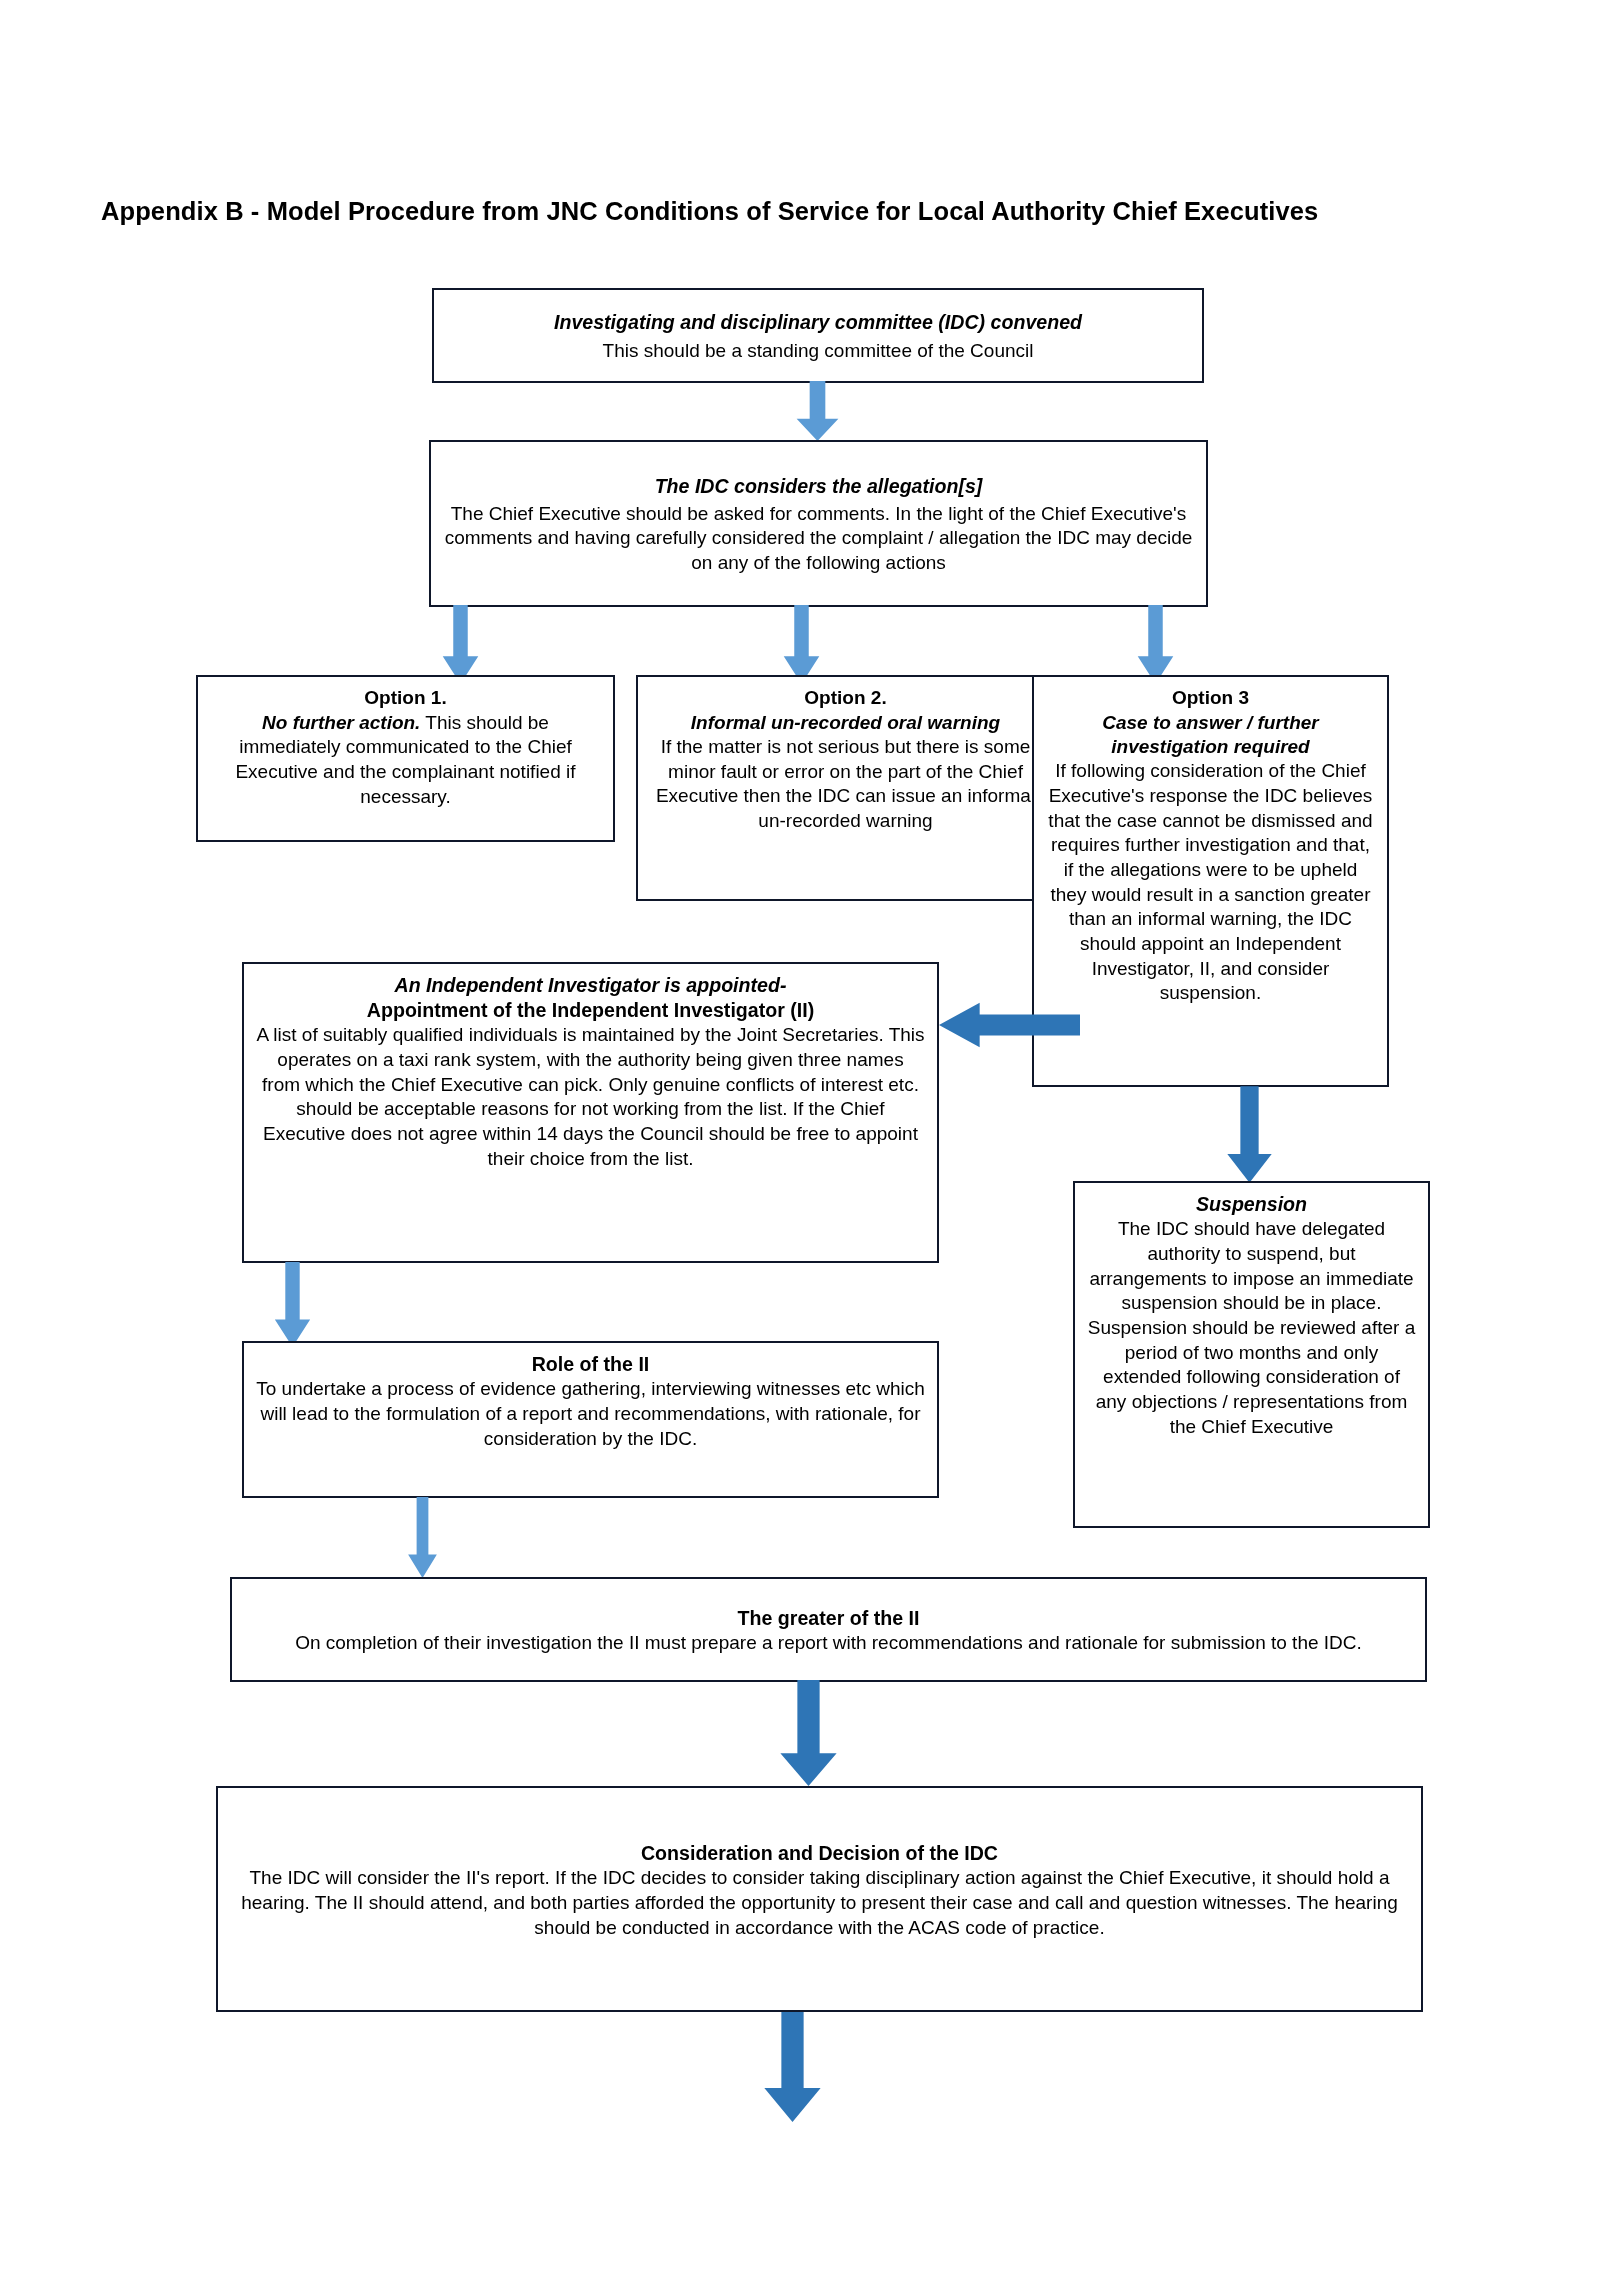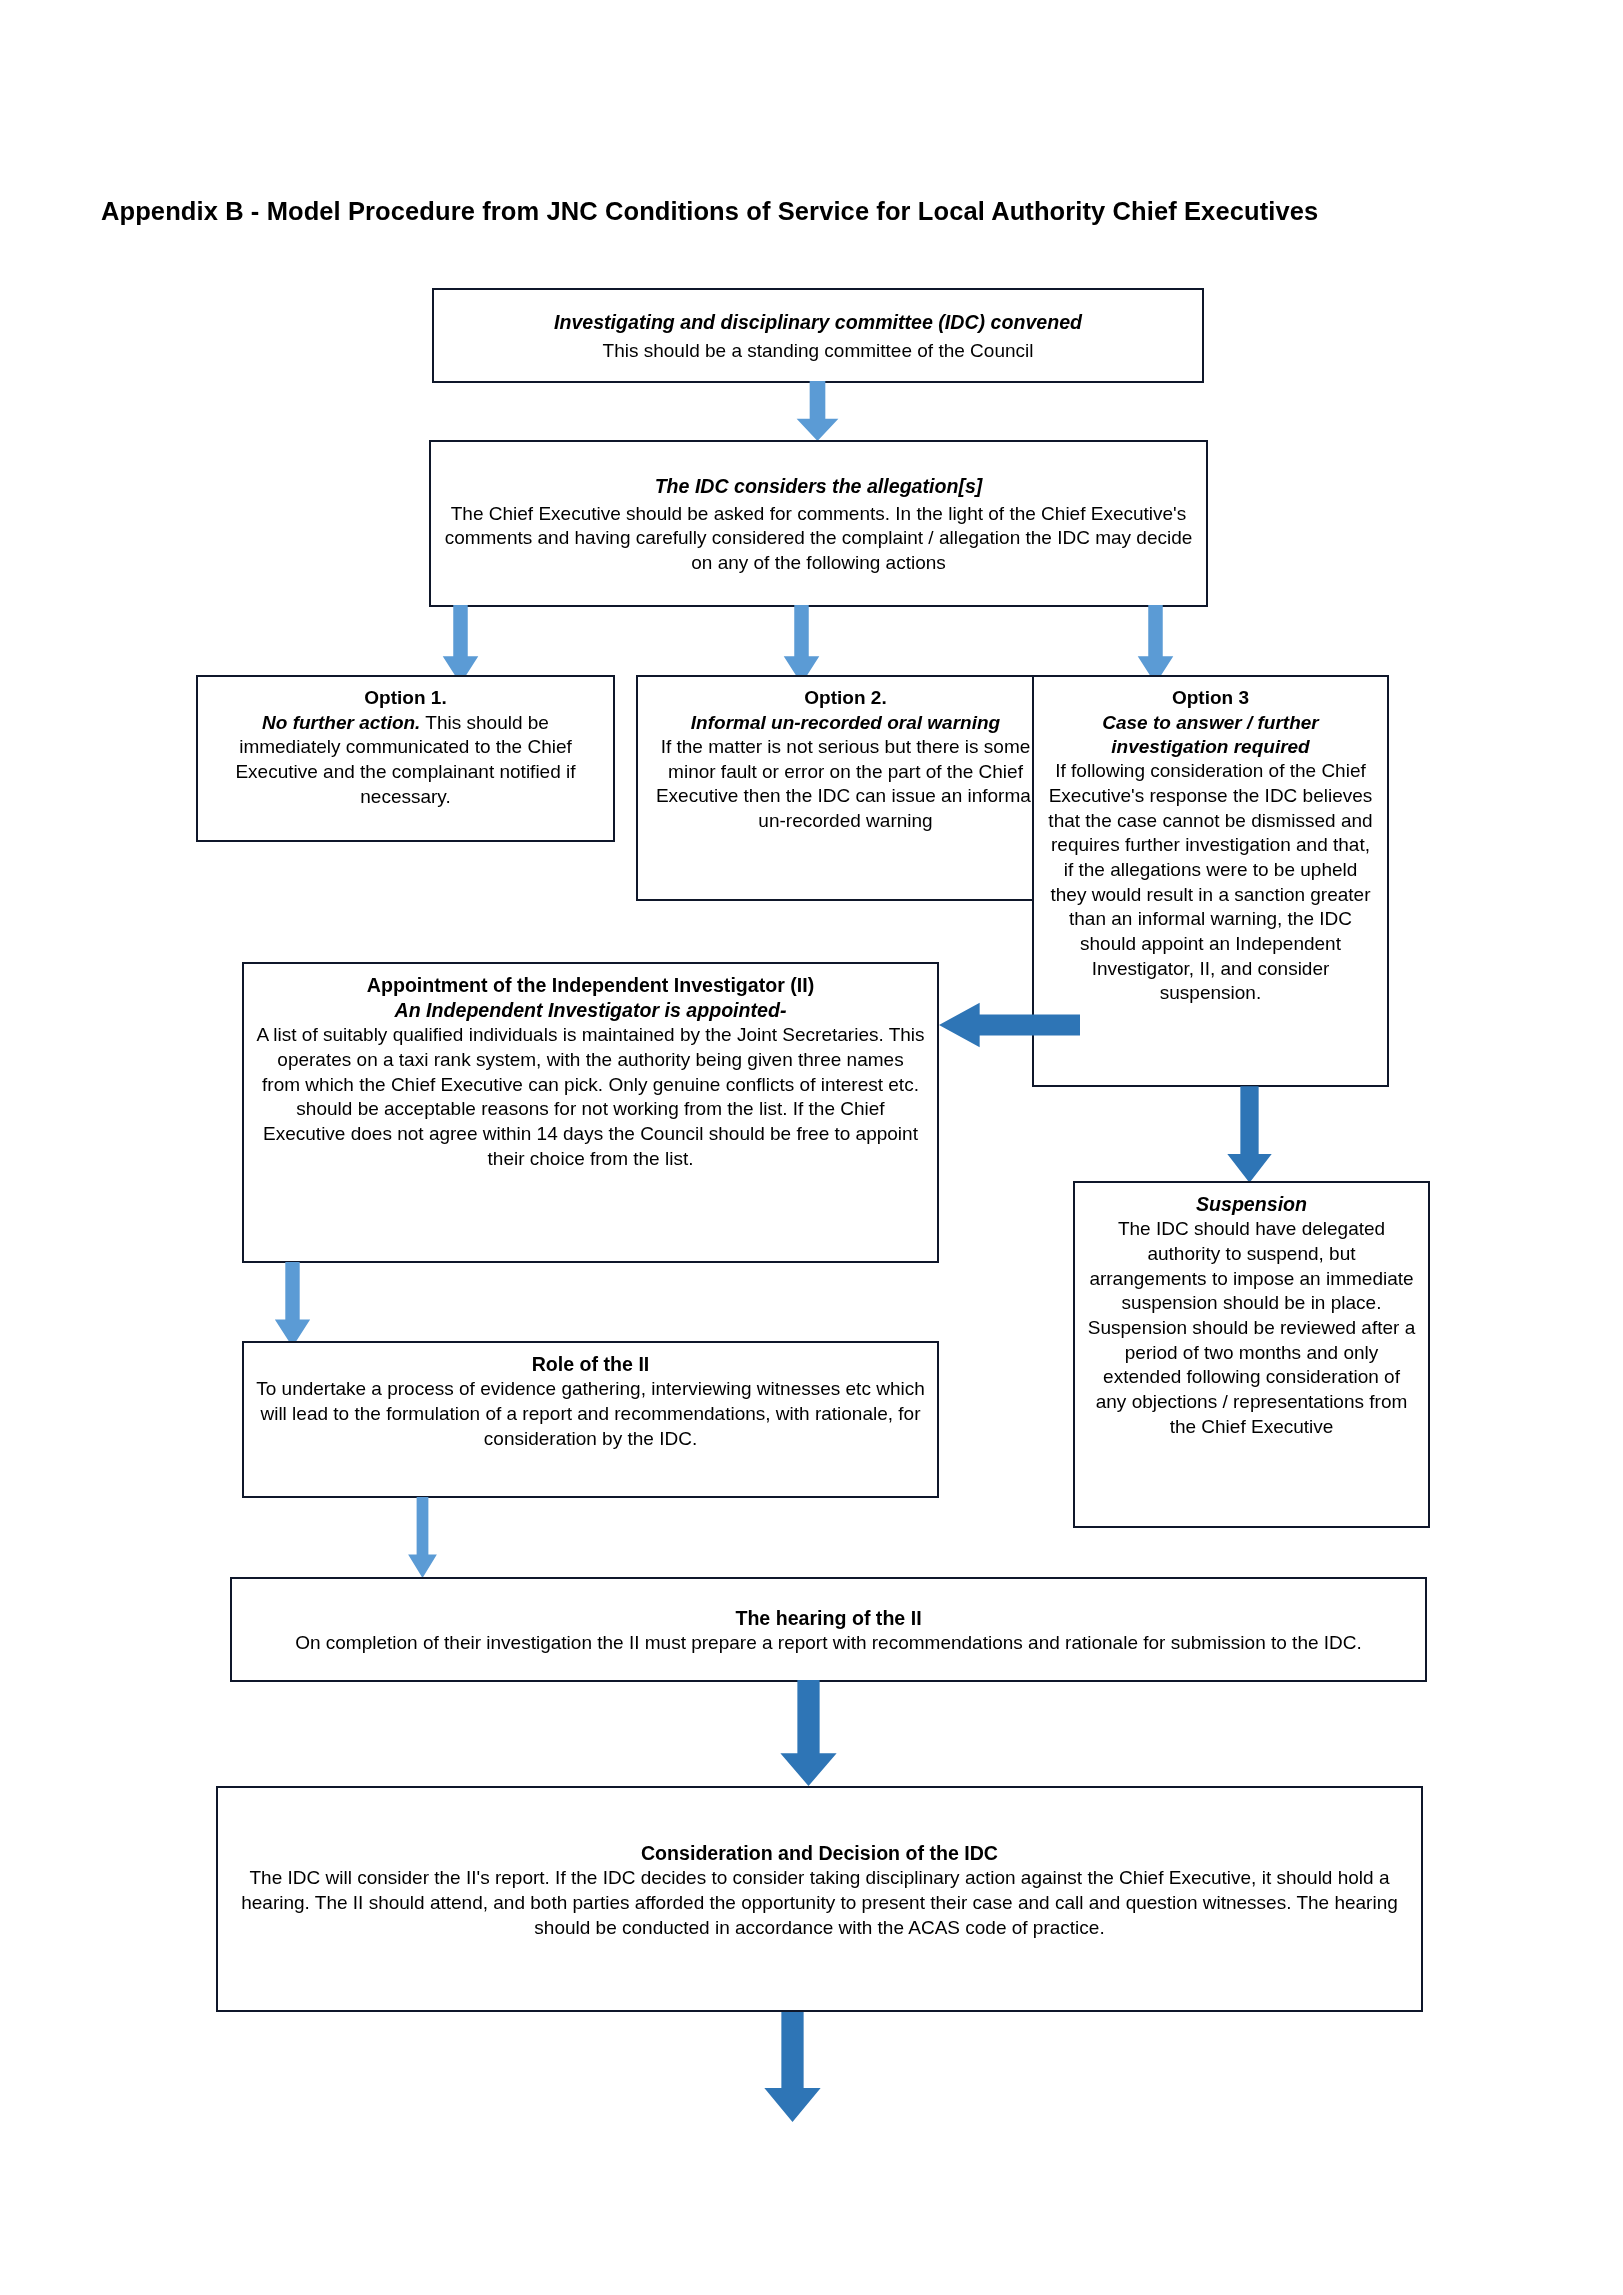--- a/index.html
+++ b/index.html
@@ -120,22 +120,22 @@
 
 <svg class="arrow-h" style="left:939px; top:1000px; width:141px; height:50px;" viewBox="0 0 215 76">
   <polygon points="0,38 62,4 62,22 215,22 215,54 62,54 62,72" fill="#2E75B6"></polygon>
 </svg>
 
 <svg class="arrow-v" style="left:1226px; top:1086px; width:47px; height:97px;" viewBox="0 0 72 148">
   <polygon points="22,0 50,0 50,104 70,104 36,148 2,104 22,104" fill="#2E75B6"></polygon>
 </svg>
 
 <div class="node" style="left:242px; top:962px; width:697px; height:301px;">
+  <div class="title" style="font-size:19.6px;">An Independent Investigator is appointed-</div>
   <div class="title upright" style="font-size:19.6px; font-weight:bold;">Appointment of the Independent Investigator (II)</div>
-  <div class="title" style="font-size:19.6px;">An Independent Investigator is appointed-</div>
   <div class="body" style="font-size:19px;">A list of suitably qualified individuals is maintained by the Joint Secretaries. This operates on a taxi rank system, with the authority being given three names from which the Chief Executive can pick. Only genuine conflicts of interest etc. should be acceptable reasons for not working from the list. If the Chief Executive does not agree within 14 days the Council should be free to appoint their choice from the list.</div>
 </div>
 
 <svg class="arrow-v" style="left:272px; top:1262px; width:41px; height:85px;" viewBox="0 0 62 130">
   <polygon points="20,0 42,0 42,88 58,88 31,130 4,88 20,88" fill="#5B9BD5"></polygon>
 </svg>
 
 <div class="node" style="left:1073px; top:1181px; width:357px; height:347px;">
   <div class="title" style="font-size:19.6px;">Suspension</div>
   <div class="body" style="font-size:19px;">The IDC should have delegated authority to suspend, but arrangements to impose an immediate suspension should be in place. Suspension should be reviewed after a period of two months and only extended following consideration of any objections / representations from the Chief Executive</div>
@@ -144,21 +144,21 @@
 <div class="node" style="left:242px; top:1341px; width:697px; height:157px;">
   <div class="title upright" style="font-size:19.6px; font-weight:bold;">Role of the II</div>
   <div class="body" style="font-size:19px;">To undertake a process of evidence gathering, interviewing witnesses etc which will lead to the formulation of a report and recommendations, with rationale, for consideration by the IDC.</div>
 </div>
 
 <svg class="arrow-v" style="left:406px; top:1497px; width:33px; height:81px;" viewBox="0 0 50 124">
   <polygon points="16,0 34,0 34,88 47,88 25,124 3,88 16,88" fill="#5B9BD5"></polygon>
 </svg>
 
 <div class="node" style="left:230px; top:1577px; width:1197px; height:105px; justify-content:center;">
-  <div class="title upright" style="font-size:19.6px; font-weight:bold;">The hearing of the II</div>
+  <div class="title upright" style="font-size:19.6px; font-weight:bold;">The greater of the II</div>
   <div class="body" style="font-size:19px;">On completion of their investigation the II must prepare a report with recommendations and rationale for submission to the IDC.</div>
 </div>
 
 <svg class="arrow-v" style="left:779px; top:1680px; width:59px; height:106px;" viewBox="0 0 90 162">
   <polygon points="28,0 62,0 62,112 88,112 45,162 2,112 28,112" fill="#2E75B6"></polygon>
 </svg>
 
 <div class="node" style="left:216px; top:1786px; width:1207px; height:226px;">
   <div class="title upright" style="font-size:19.6px; font-weight:bold; margin-top:44px;">Consideration and Decision of the IDC</div>
   <div class="body" style="font-size:19px;">The IDC will consider the II's report. If the IDC decides to consider taking disciplinary action against the Chief Executive, it should hold a hearing. The II should attend, and both parties afforded the opportunity to present their case and call and question witnesses. The hearing should be conducted in accordance with the ACAS code of practice.</div>

